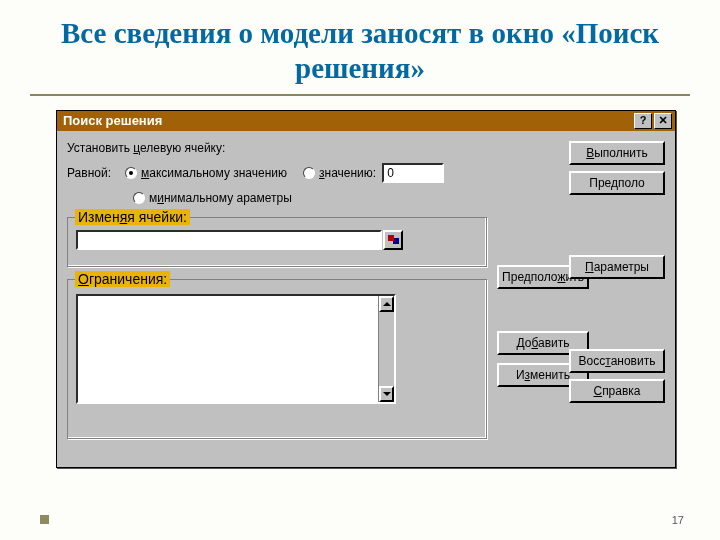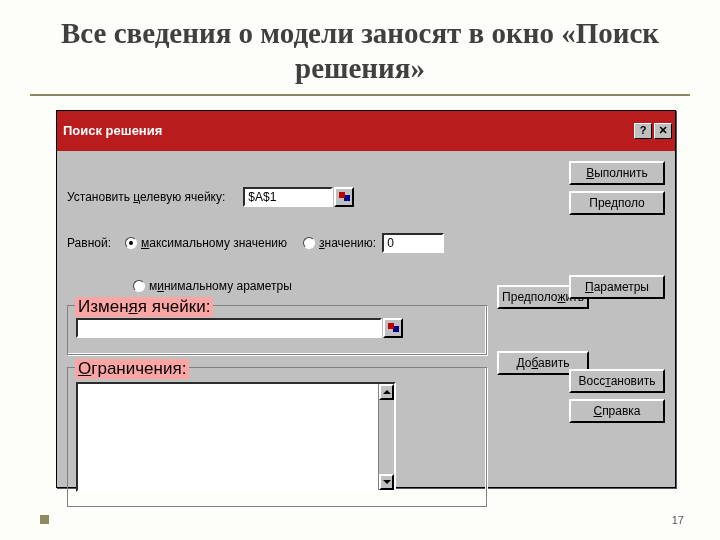--- a/index.html
+++ b/index.html
@@ -6,21 +6,21 @@
   body {
     width: 720px;
     height: 540px;
     background: #fdfdfa;
     font-family: "Times New Roman", serif;
     position: relative;
   }
   .slide-title {
     font-size: 29px;
     font-weight: bold;
-    color: #404040;
+    color: #0369a1;
     text-align: center;
     padding: 16px 40px 8px 40px;
     line-height: 1.2;
   }
   .hr-line {
     border: none;
     border-top: 2px solid #86875f;
     margin: 0 30px 14px 30px;
   }
   .slide-number {
@@ -44,25 +44,25 @@
   .dialog {
     margin-left: 56px;
     width: 620px;
     font-family: "MS Sans Serif", Arial, sans-serif;
     font-size: 12px;
     color: #000;
     border: 1px solid #000;
     box-shadow: 1px 1px 0 #555;
   }
   .titlebar {
-    background: #b91c1c;
+    background: #a16207;
     color: #fff;
     display: flex;
     align-items: flex-start;
-    padding: 12px 3px;
+    padding: 2px 3px;
     font-weight: bold;
     font-size: 13px;
   }
   .titlebar .title-text { flex: 1; padding-left: 3px; }
   .titlebar-btn {
     width: 18px; height: 16px;
     background: #c0c0c0;
     border: 1px solid #000;
     border-top-color: #fff;
     border-left-color: #fff;
@@ -84,21 +84,21 @@
     position: absolute;
     left: 10px; top: 10px;
     width: 498px;
   }
   .right-pane {
     position: absolute;
     right: 10px; top: 10px;
     width: 96px;
   }
 
-  .row { display: flex; align-items: center; margin-bottom: 8px; margin-top: 26px; }
+  .row { display: flex; align-items: center; margin-bottom: 8px; }
   .lbl { font-size: 12px; }
   .u { text-decoration: underline; }
 
   .sunken-input {
     background: #fff;
     border: 2px inset #808080;
     border-right-color: #fff;
     border-bottom-color: #fff;
     height: 20px;
     font-size: 12px;
@@ -151,32 +151,32 @@
   .groupbox {
     border: 1px solid #808080;
     box-shadow: inset -1px -1px 0 #fff, 1px 1px 0 #fff;
     position: relative;
     margin-top: 4px;
   }
   .groupbox-legend {
     position: absolute;
     top: -9px;
     left: 7px;
-    background: #fca5a5;
+    background: #eab308;
     padding: 0 3px;
-    font-size: 17px;
+    font-size: 14px;
   }
   .gb-changing {
     height: 50px;
     padding: 12px 8px 8px 8px;
     width: 420px;
   }
   .gb-constraints {
     width: 420px;
-    height: 140px;
+    height: 160px;
     padding: 14px 8px 8px 8px;
     margin-top: 12px;
   }
   .listbox {
     width: 320px;
     height: 110px;
     background: #fff;
     border: 2px inset #808080;
     border-right-color: #fff;
     border-bottom-color: #fff;
@@ -248,26 +248,20 @@
     <div class="titlebar-btn">✕</div>
   </div>
   <div class="dialog-body">
     <div class="left-pane">
 
       <div class="row">
         <span class="lbl">
           <span>Установить </span><span class="u">ц</span><span>елевую ячейку:</span>
         </span>
         <span style="width:18px"></span>
-        <span class="refedit">
-          <input class="sunken-input" style="width: 90px;" value="$A$1">
-          <span class="ref-btn">
-              <span class="ref-btn-inner"></span>
-            </span>
-        </span>
       </div>
 
       <div class="row">
         <span class="lbl">Равной:</span>
         <span style="width:14px"></span>
         <span class="radio checked"></span>
         <span class="lbl"><span class="u">м</span><span>аксимальному значению</span></span>
         <span style="width:16px"></span>
         <span class="radio"></span>
         <span class="lbl"><span class="u">з</span><span>начению:</span></span>
@@ -301,20 +295,21 @@
                 <span class="arrow-down"></span>
               </div>
           </div>
         </div>
       </div>
 
     </div>
 
     <button class="btn narrow mid-buttons mid-suggest"><span>Предполо</span><span class="u">ж</span><span>ить</span></button>
     <button class="btn narrow mid-buttons mid-add"><span>До</span><span class="u">б</span><span>авить</span></button>
+    <button class="btn narrow mid-buttons mid-edit"><span>И</span><span class="u">з</span><span>менить</span></button>
 
     <div class="right-pane">
       <button class="btn"><span class="u">В</span><span>ыполнить</span></button>
       <button class="btn">Предполо</button>
       <div style="height:54px"></div>
       <button class="btn"><span class="u">П</span><span>араметры</span></button>
       <div style="height:64px"></div>
       <button class="btn"><span>Восс</span><span class="u">т</span><span>ановить</span></button>
       <button class="btn"><span class="u">С</span><span>правка</span></button>
     </div>

